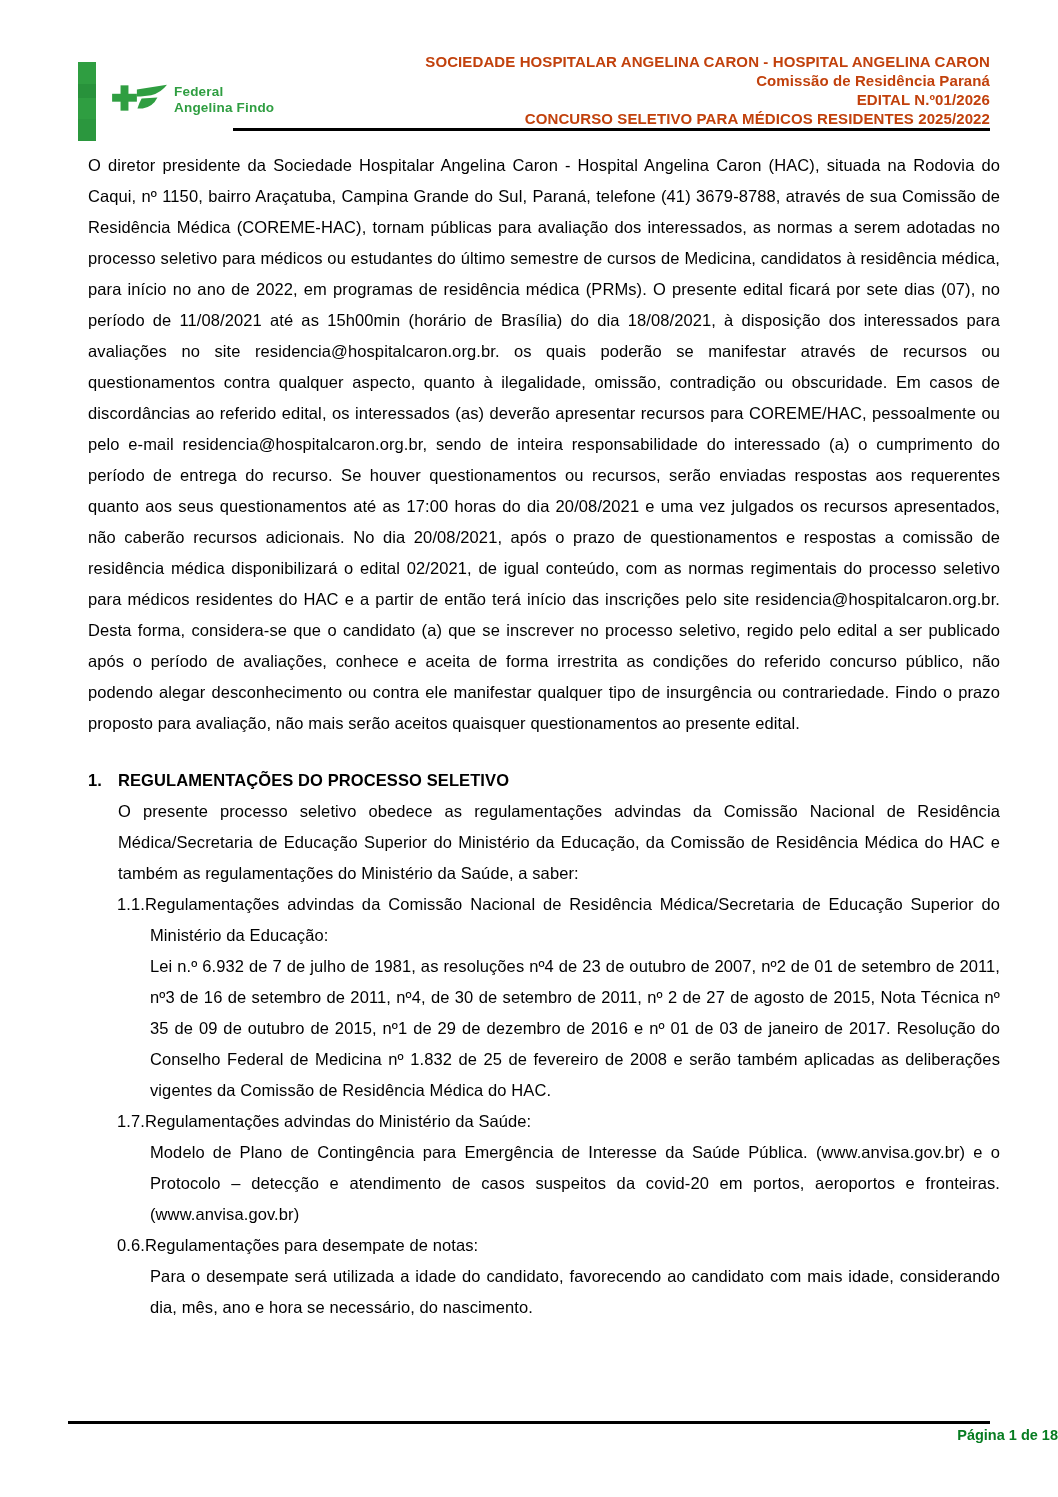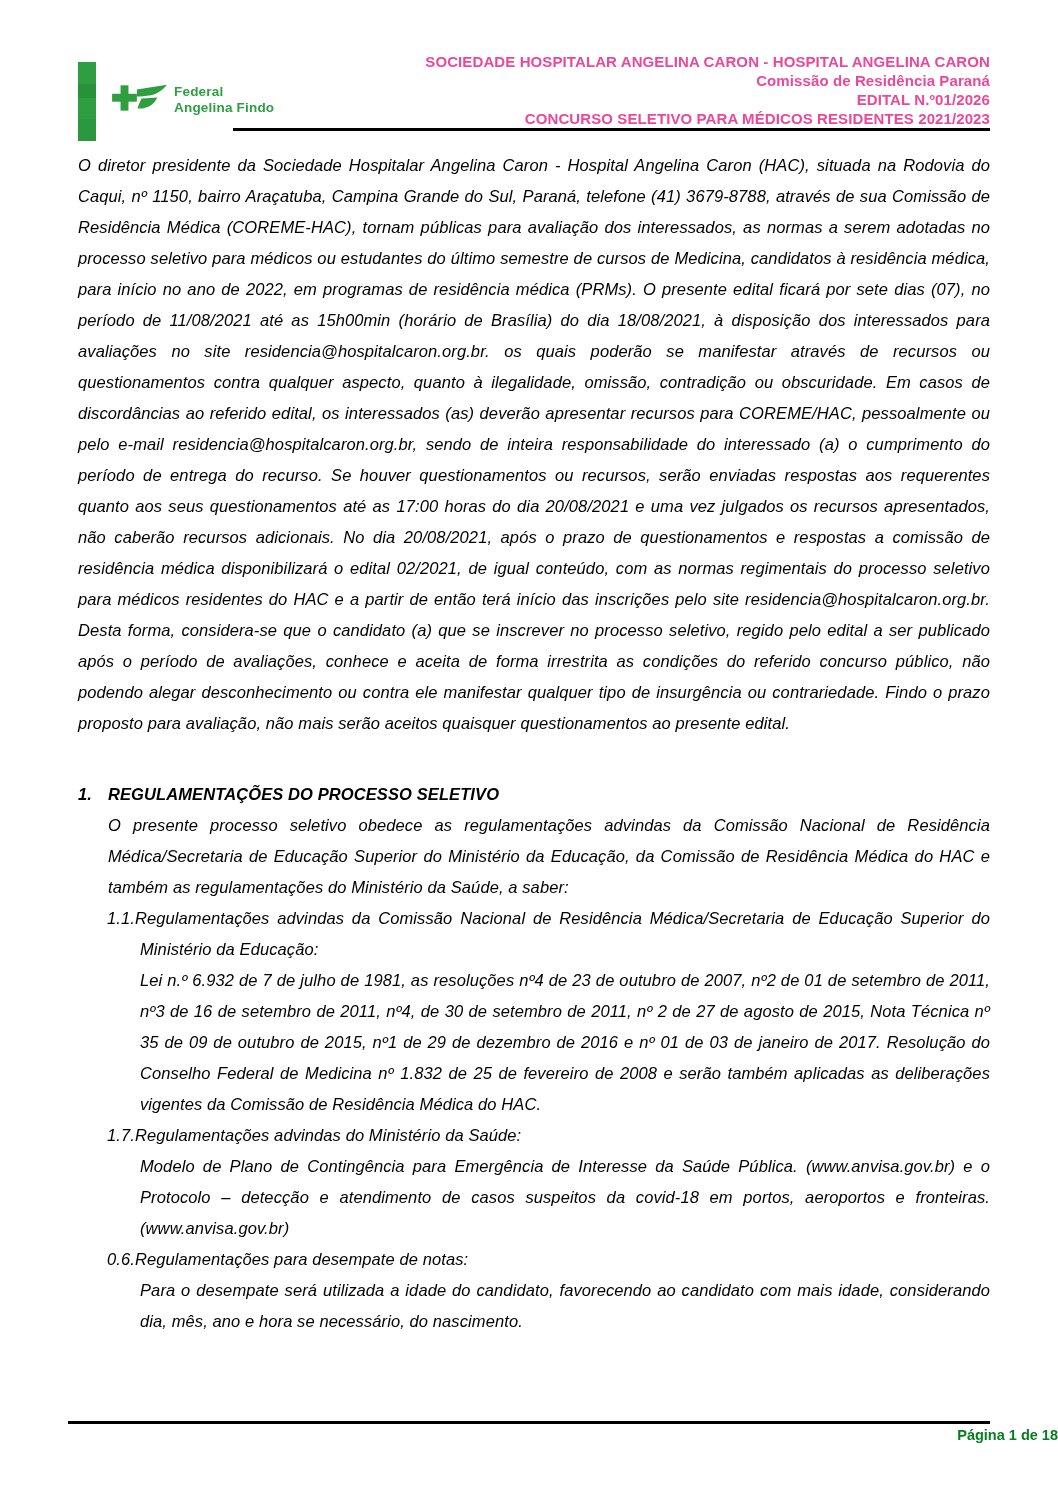--- a/index.html
+++ b/index.html
@@ -36,40 +36,39 @@
     line-height: 16px;
     color: var(--logo-green, #2F9E41);
     letter-spacing: 0.2px;
   }
   .header-block {
     position: absolute; top: 52px; right: 68px;
     width: 770px;
     text-align: right;
     font-weight: bold;
     font-size: 15px; line-height: 19px;
-    color: #ec4899;
+    color: #c2410c;
     letter-spacing: 0.1px;
     white-space: nowrap;
   }
   .header-rule {
     position: absolute; left: 233px; right: 68px; top: 128px;
     height: 3px; background: #000;
   }
 
   
   .content {
-    position: absolute; top: 150px; left: 78px;
+    position: absolute; top: 150px; left: 88px;
     width: 912px;
     font-size: 16.5px; line-height: 31px;
     text-align: justify;
     letter-spacing: 0.1px;
-    font-style: italic;
   }
   .intro { text-align: justify; }
-  .section { margin-top: 40px; }
+  .section { margin-top: 26px; }
   .sec-title {
     font-size: 16.5px; font-weight: bold;
     line-height: 31px;
     text-align: left;
   }
   .sec-num { display: inline-block; width: 30px; }
   .sec-intro { margin-left: 30px; }
   .item { margin-left: 29px; }
   .item-head { padding-left: 33px; text-indent: -33px; }
   .item-body { margin-left: 33px; }
@@ -100,40 +99,40 @@
   </svg>
   <div class="logo-text">
     <div>Federal</div>
     <div>Angelina Findo</div>
   </div>
 
   <div class="header-block">
     <div>SOCIEDADE HOSPITALAR ANGELINA CARON - HOSPITAL ANGELINA CARON</div>
     <div>Comissão de Residência Paraná</div>
     <div>EDITAL N.º01/2026</div>
-    <div>CONCURSO SELETIVO PARA MÉDICOS RESIDENTES 2021/2023</div>
+    <div>CONCURSO SELETIVO PARA MÉDICOS RESIDENTES 2025/2022</div>
   </div>
   <div class="header-rule"></div>
 
   <main class="content">
     <p class="intro">O diretor presidente da Sociedade Hospitalar Angelina Caron - Hospital Angelina Caron (HAC), situada na Rodovia do Caqui, nº 1150, bairro Araçatuba, Campina Grande do Sul, Paraná, telefone (41) 3679-8788, através de sua Comissão de Residência Médica (COREME-HAC), tornam públicas para avaliação dos interessados, as normas a serem adotadas no processo seletivo para médicos ou estudantes do último semestre de cursos de Medicina, candidatos à residência médica, para início no ano de 2022, em programas de residência médica (PRMs). O presente edital ficará por sete dias (07), no período de 11/08/2021 até as 15h00min (horário de Brasília) do dia 18/08/2021, à disposição dos interessados para avaliações no site residencia@hospitalcaron.org.br. os quais poderão se manifestar através de recursos ou questionamentos contra qualquer aspecto, quanto à ilegalidade, omissão, contradição ou obscuridade. Em casos de discordâncias ao referido edital, os interessados (as) deverão apresentar recursos para COREME/HAC, pessoalmente ou pelo e-mail residencia@hospitalcaron.org.br, sendo de inteira responsabilidade do interessado (a) o cumprimento do período de entrega do recurso. Se houver questionamentos ou recursos, serão enviadas respostas aos requerentes quanto aos seus questionamentos até as 17:00 horas do dia 20/08/2021 e uma vez julgados os recursos apresentados, não caberão recursos adicionais. No dia 20/08/2021, após o prazo de questionamentos e respostas a comissão de residência médica disponibilizará o edital 02/2021, de igual conteúdo, com as normas regimentais do processo seletivo para médicos residentes do HAC e a partir de então terá início das inscrições pelo site residencia@hospitalcaron.org.br. Desta forma, considera-se que o candidato (a) que se inscrever no processo seletivo, regido pelo edital a ser publicado após o período de avaliações, conhece e aceita de forma irrestrita as condições do referido concurso público, não podendo alegar desconhecimento ou contra ele manifestar qualquer tipo de insurgência ou contrariedade. Findo o prazo proposto para avaliação, não mais serão aceitos quaisquer questionamentos ao presente edital.</p>
 
     <section class="section">
       <h2 class="sec-title"><span class="sec-num">1.</span><span>REGULAMENTAÇÕES DO PROCESSO SELETIVO</span></h2>
 
       <p class="sec-intro">O presente processo seletivo obedece as regulamentações advindas da Comissão Nacional de Residência Médica/Secretaria de Educação Superior do Ministério da Educação, da Comissão de Residência Médica do HAC e também as regulamentações do Ministério da Saúde, a saber:</p>
 
       <div class="item">
         <p class="item-head"><span>1.1.</span><span>Regulamentações advindas da Comissão Nacional de Residência Médica/Secretaria de Educação Superior do Ministério da Educação:</span></p>
         <p class="item-body">Lei n.º 6.932 de 7 de julho de 1981, as resoluções nº4 de 23 de outubro de 2007, nº2 de 01 de setembro de 2011, nº3 de 16 de setembro de 2011, nº4, de 30 de setembro de 2011, nº 2 de 27 de agosto de 2015, Nota Técnica nº 35 de 09 de outubro de 2015, nº1 de 29 de dezembro de 2016 e nº 01 de 03 de janeiro de 2017. Resolução do Conselho Federal de Medicina nº 1.832 de 25 de fevereiro de 2008 e serão também aplicadas as deliberações vigentes da Comissão de Residência Médica do HAC.</p>
       </div>
 
       <div class="item">
         <p class="item-head"><span>1.7.</span><span>Regulamentações advindas do Ministério da Saúde:</span></p>
-        <p class="item-body">Modelo de Plano de Contingência para Emergência de Interesse da Saúde Pública. (www.anvisa.gov.br) e o Protocolo – detecção e atendimento de casos suspeitos da covid-18 em portos, aeroportos e fronteiras. (www.anvisa.gov.br)</p>
+        <p class="item-body">Modelo de Plano de Contingência para Emergência de Interesse da Saúde Pública. (www.anvisa.gov.br) e o Protocolo – detecção e atendimento de casos suspeitos da covid-20 em portos, aeroportos e fronteiras. (www.anvisa.gov.br)</p>
       </div>
 
       <div class="item">
         <p class="item-head"><span>0.6.</span><span>Regulamentações para desempate de notas:</span></p>
         <p class="item-body">Para o desempate será utilizada a idade do candidato, favorecendo ao candidato com mais idade, considerando dia, mês, ano e hora se necessário, do nascimento.</p>
       </div>
     </section>
   </main>
 
   <div class="footer-rule"></div>

